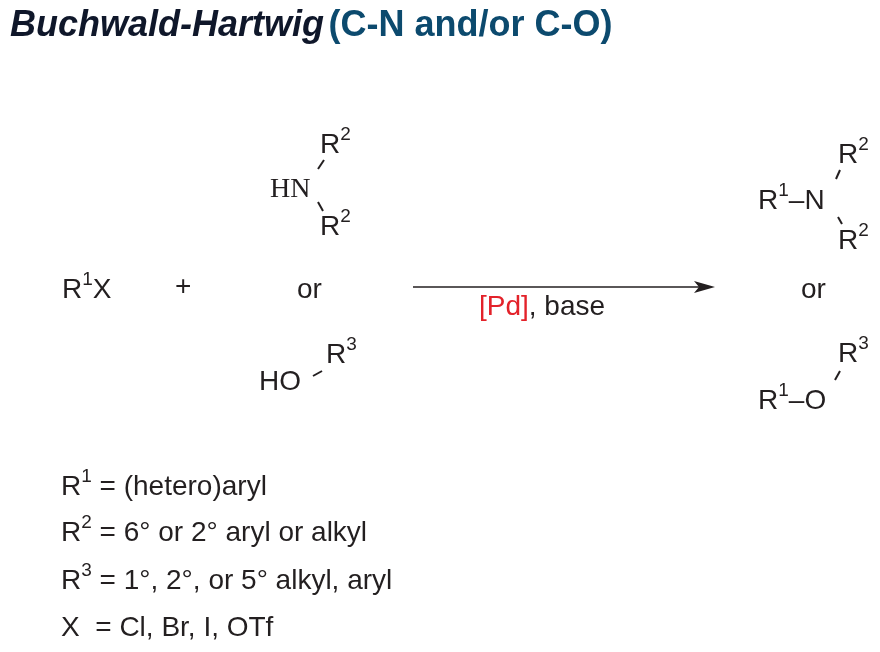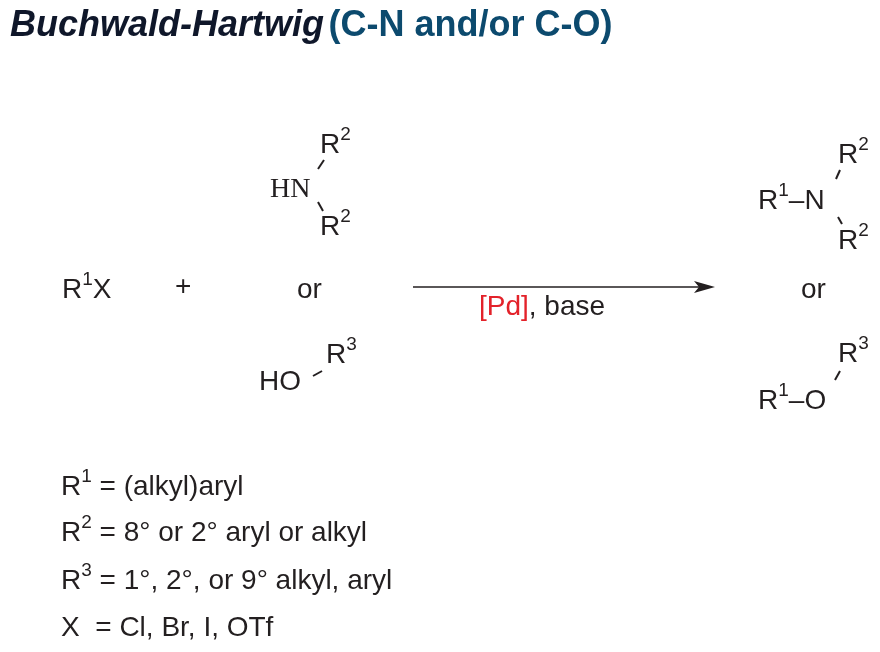--- a/index.html
+++ b/index.html
@@ -77,23 +77,23 @@
 <div class="abs t" style="left:801px; top:275px;">or</div>
 
 <div class="abs t" style="left:838px; top:339px;">
   <span>R</span><sup>3</sup>
 </div>
 <div class="abs t" style="left:758px; top:386px;">
   <span>R</span><sup>1</sup><span>–</span><span>O</span>
 </div>
 
 <div class="abs t" style="left:61px; top:472px;">
-  <span>R</span><sup>1</sup><span style="white-space:pre"> = (alkyl)aryl</span>
+  <span>R</span><sup>1</sup><span style="white-space:pre"> = (hetero)aryl</span>
 </div>
 <div class="abs t" style="left:61px; top:518px;">
-  <span>R</span><sup>2</sup><span style="white-space:pre"> = 8° or 2° aryl or alkyl</span>
+  <span>R</span><sup>2</sup><span style="white-space:pre"> = 6° or 2° aryl or alkyl</span>
 </div>
 <div class="abs t" style="left:61px; top:566px;">
-  <span>R</span><sup>3</sup><span style="white-space:pre"> = 1°, 2°, or 9° alkyl, aryl</span>
+  <span>R</span><sup>3</sup><span style="white-space:pre"> = 1°, 2°, or 5° alkyl, aryl</span>
 </div>
 <div class="abs t" style="left:61px; top:613px;">
   <span>X</span><span style="white-space:pre">  = Cl, Br, I, OTf</span>
 </div>
 
 </body></html>

